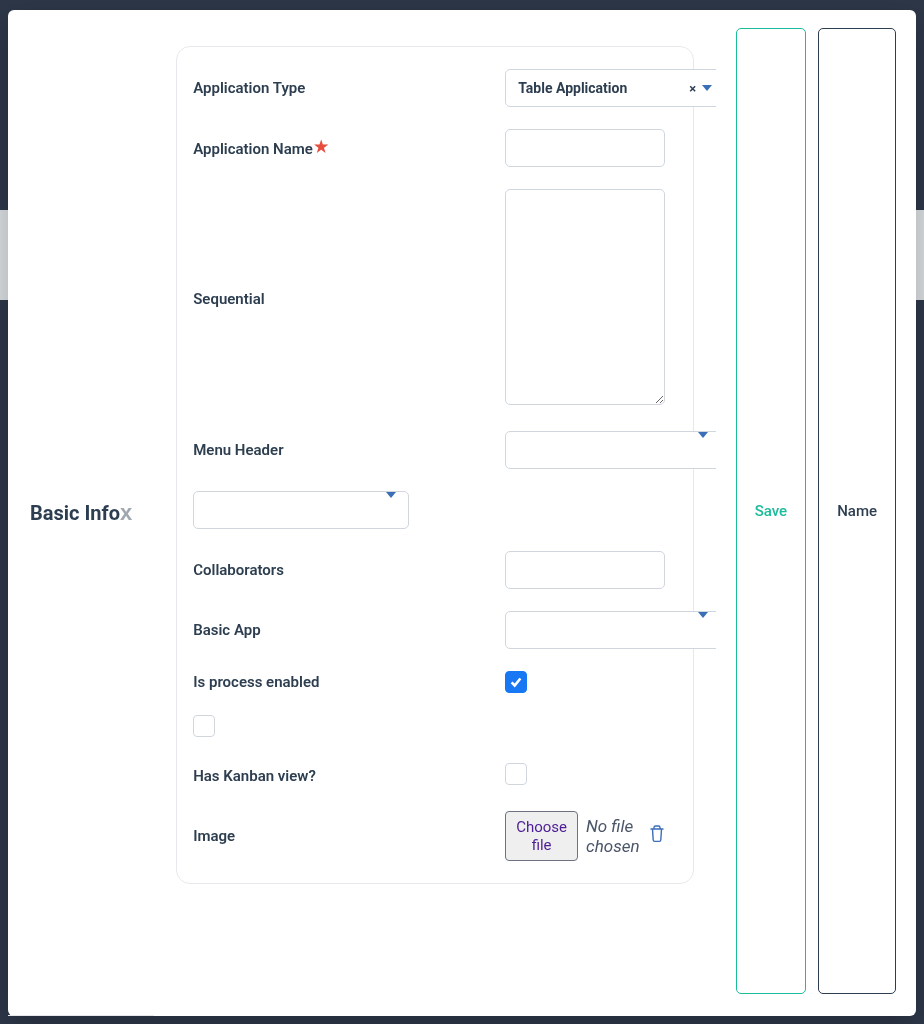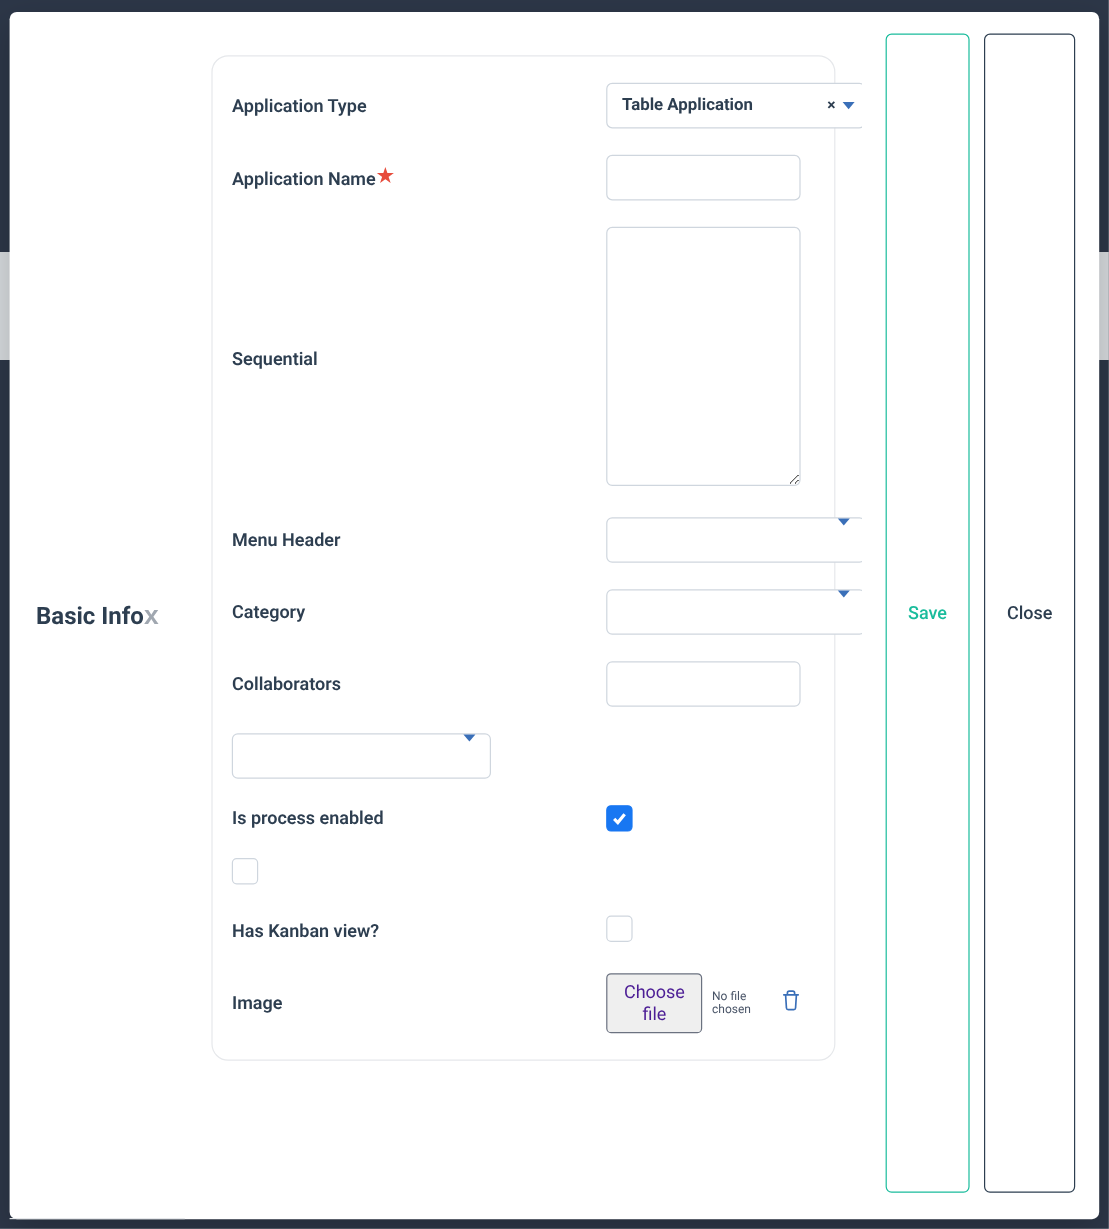--- a/index.html
+++ b/index.html
@@ -170,22 +170,23 @@
       border: 1px solid #6b7280;
       background: #efefef;
       border-radius: 4px;
       padding: 6px 10px;
       font-size: 15px;
       color: #4c1d95;
       cursor: pointer;
       font-family: inherit;
     }
     .file-status {
-      font-size: 10px;
+      font-size: 17px;
       color: #4a5568;
+      font-style: italic;
     }
     .file-delete {
       margin-left: auto;
       cursor: pointer;
     }
     .trash-icon {
       width: 16px;
       height: 18px;
     }
     .modal-footer {
@@ -274,36 +275,36 @@
       <div class="form-row">
         <div class="form-label">Menu Header</div>
         <div class="form-control-wrap">
           <div class="empty-select">
             <span class="chevron"></span>
           </div>
         </div>
       </div>
 
       <div class="form-row">
-        <div class="form-label">Category</div>
         <div class="form-control-wrap">
           <div class="empty-select">
             <span class="chevron"></span>
           </div>
         </div>
       </div>
 
       <div class="form-row">
         <div class="form-label">Collaborators</div>
         <div class="form-control-wrap">
           <input type="text" class="text-input narrow" value="" style="">
         </div>
       </div>
 
       <div class="form-row">
+        <div class="form-label">Basic App</div>
         <div class="form-control-wrap">
           <div class="empty-select">
             <span class="chevron"></span>
           </div>
         </div>
       </div>
 
       <div class="form-row">
         <div class="form-label">Is process enabled</div>
         <div class="form-control-wrap">
@@ -341,15 +342,15 @@
             </span>
           </div>
         </div>
       </div>
 
     </div>
   </div>
 
   <div class="modal-footer">
     <button class="btn btn-save">Save</button>
-    <button class="btn btn-close">Close</button>
+    <button class="btn btn-close">Name</button>
   </div>
 </div>
 
 </body></html>

